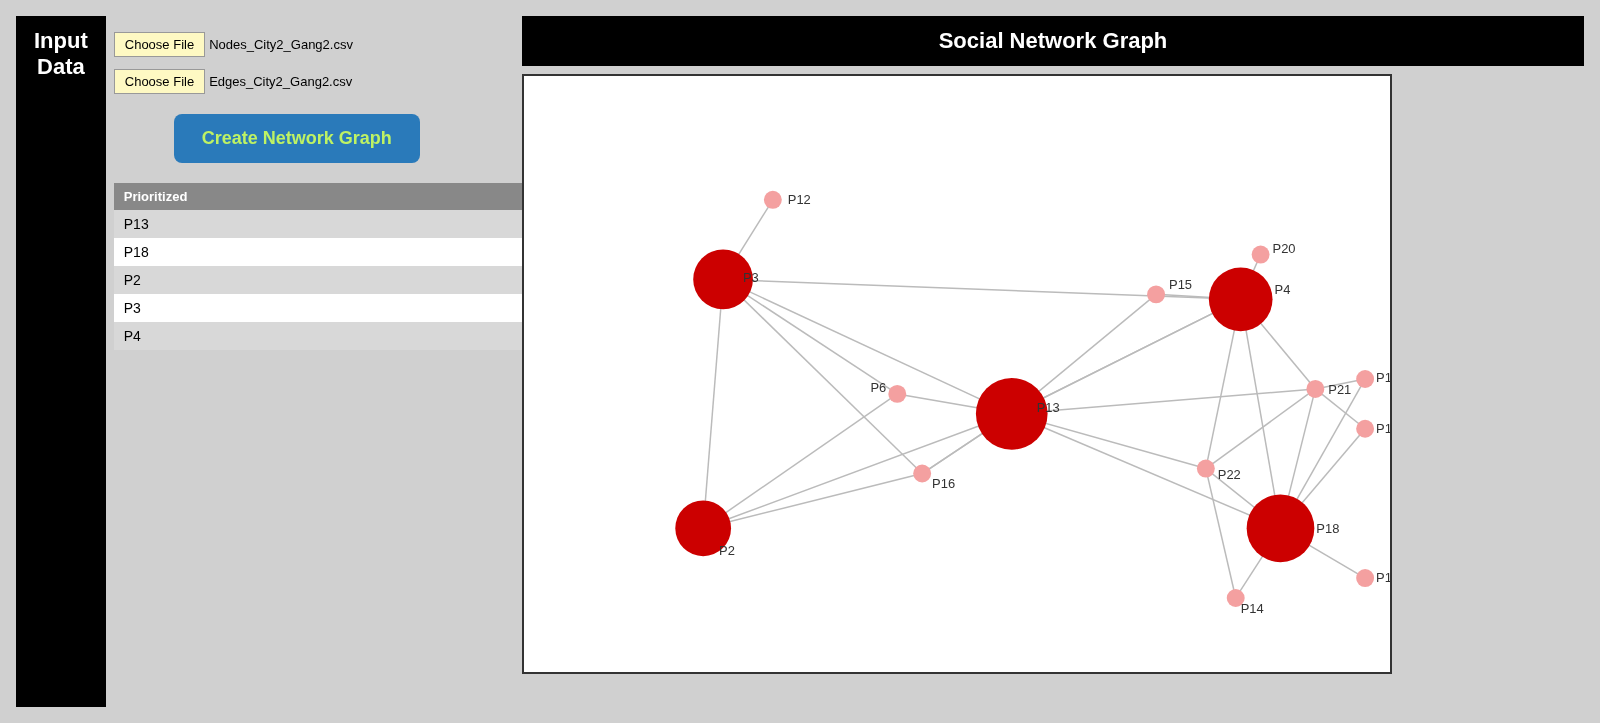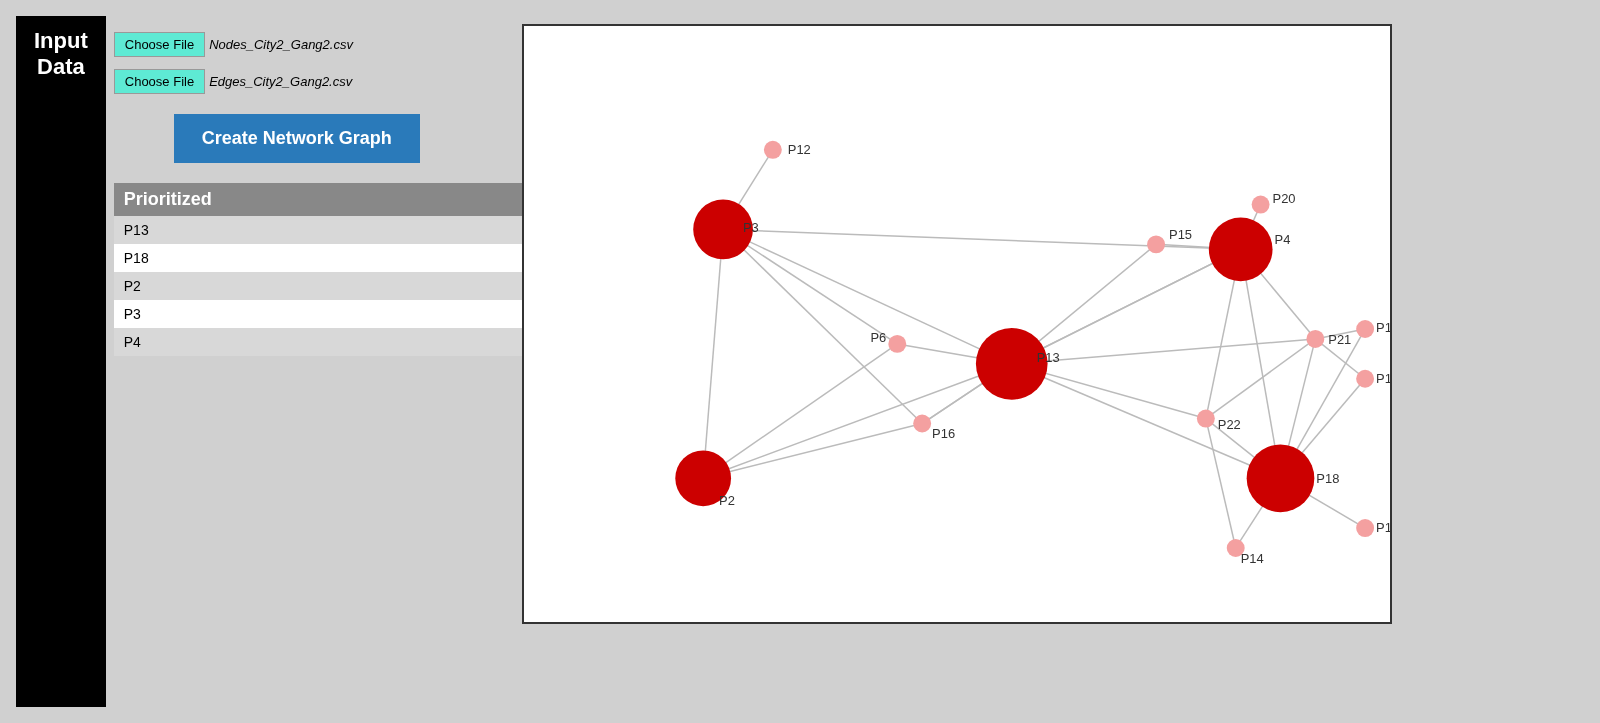--- a/index.html
+++ b/index.html
@@ -49,52 +49,51 @@
     .file-row label {
       font-size: 14px;
       color: #000;
     }
     .file-input-row {
       display: flex;
       align-items: center;
       gap: 4px;
     }
     .choose-file-btn {
-      background: #5eead4;
+      background: #fef9c3;
       border: 1px solid #999;
       padding: 4px 10px;
       font-size: 13px;
       cursor: pointer;
       white-space: nowrap;
     }
     .file-name {
       font-size: 13px;
       color: #000;
-      font-style: italic;
     }
     .create-btn {
       background: #2a7aba;
-      color: #ffffff;
+      color: #bef264;
       border: none;
       padding: 14px 28px;
       font-size: 18px;
       font-weight: bold;
       cursor: pointer;
-      border-radius: 0;
+      border-radius: 8px;
       align-self: flex-start;
       margin-top: 8px;
       margin-left: 60px;
     }
     .prioritized-section {
       margin-top: 8px;
     }
     .prioritized-header {
       background: #888;
       color: #fff;
-      font-size: 18px;
+      font-size: 13px;
       font-weight: bold;
       padding: 6px 10px;
       width: 460px;
     }
     .prioritized-list {
       display: flex;
       flex-direction: column;
       width: 460px;
     }
     .list-item {
@@ -154,20 +153,21 @@
         <div class="list-item">P18</div>
         <div class="list-item">P2</div>
         <div class="list-item">P3</div>
         <div class="list-item">P4</div>
       </div>
     </div>
   </div>
 </div>
 
 <div class="right-panel">
+  <div class="panel-header">Social Network Graph</div>
   <div class="right-content">
     <div class="graph-container">
       <svg class="network-graph" viewBox="0 0 870 580">
 
         <g stroke="#bbb" stroke-width="1.5" fill="none">
 
           <line x1="250" y1="115" x2="200" y2="195"></line>
 
           <line x1="200" y1="195" x2="490" y2="330"></line>
 

